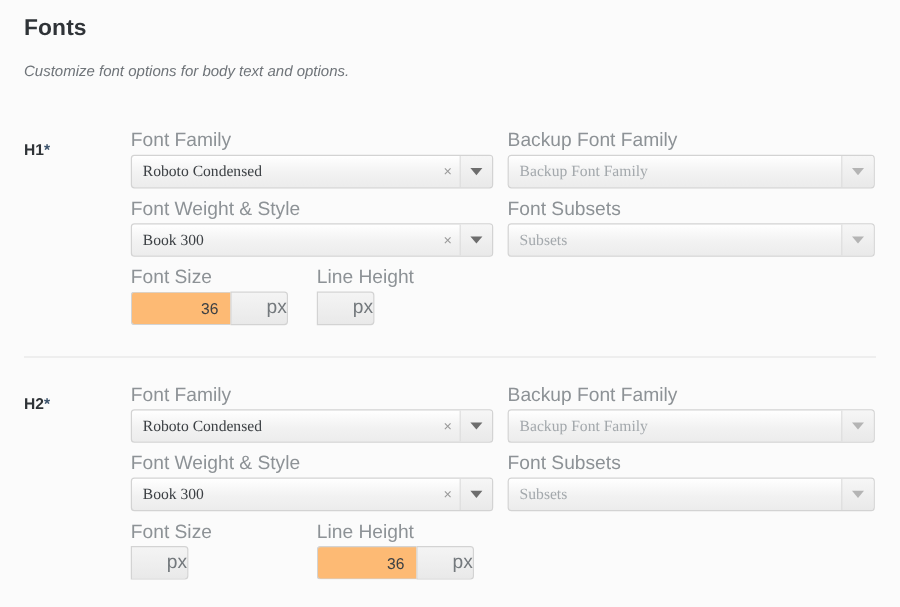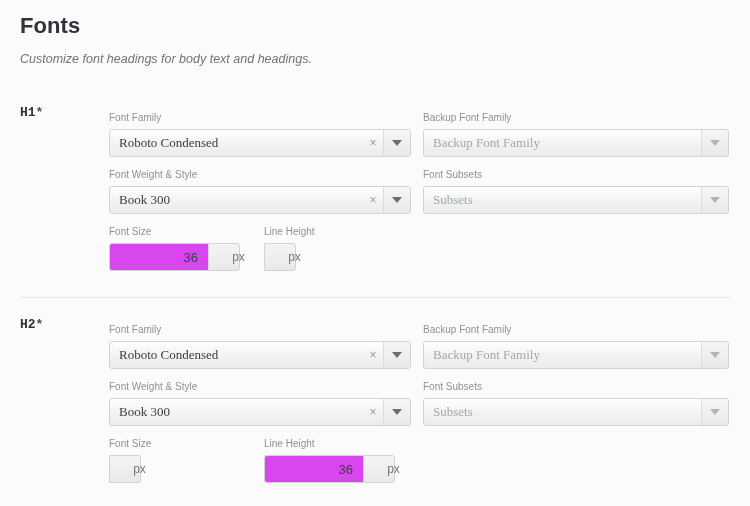--- a/index.html
+++ b/index.html
@@ -21,21 +21,21 @@
     height: 506px;
     box-sizing: border-box;
     padding: 0;
   }
 
   
   .page-title {
     position: absolute;
     left: 20px;
     top: 13px;
-    font-size: 22px;
+    font-size: 19px;
     font-weight: bold;
     color: #2f3337;
     letter-spacing: 0.1px;
   }
   .page-subtitle {
     position: absolute;
     left: 20px;
     top: 52px;
     font-size: 12.5px;
     font-style: italic;
@@ -44,44 +44,43 @@
 
   
   .section {
     position: absolute;
     left: 0;
     width: 750px;
   }
   .section-label {
     position: absolute;
     left: 20px;
-    top: 0;
+    top: 12px;
     font-size: 13px;
     font-weight: bold;
     color: #2f3337;
-    font-family: Liberation Mono, monospace;
   }
   .section-label .req {
     color: #3b526b;
   }
 
   .divider {
     position: absolute;
     left: 20px;
     width: 710px;
     height: 1px;
     background: #e4e4e4;
   }
 
   
   .field {
     position: absolute;
   }
   .field-label {
-    font-size: 10px;
+    font-size: 16px;
     color: #8d9296;
     line-height: 14px;
     margin-bottom: 4px;
     white-space: nowrap;
   }
 
   
   .select {
     position: relative;
     box-sizing: border-box;
@@ -147,52 +146,52 @@
     height: 28px;
     box-sizing: border-box;
   }
   .input-box {
     flex: 1 1 auto;
     box-sizing: border-box;
     height: 28px;
     border: 1px solid #d3d3d3;
     border-right: none;
     border-radius: 3px 0 0 3px;
-    background: #d946ef;
+    background: #fdba74;
     font-family: "Liberation Sans", sans-serif;
     font-size: 13px;
     color: #3c4044;
     text-align: right;
     padding: 0 10px 0 6px;
     outline: none;
     min-width: 0;
   }
   .input-addon {
     flex: 0 0 auto;
     box-sizing: border-box;
-    width: 32px;
+    width: 48px;
     height: 28px;
     border: 1px solid #d3d3d3;
     border-radius: 0 3px 3px 0;
     background: linear-gradient(to bottom, #f4f4f4 0%, #e9e9e9 100%);
     color: #74797d;
-    font-size: 12px;
+    font-size: 16px;
     display: flex;
     align-items: center;
     justify-content: center;
     padding-left: 29px;
   }
 </style>
 </head>
 <body>
 
 <div class="page">
 
   <div class="page-title">Fonts</div>
-  <div class="page-subtitle">Customize font headings for body text and headings.</div>
+  <div class="page-subtitle">Customize font options for body text and options.</div>
 
   <div class="section" style="top:105px;">
 
     <div class="section-label"><span>H1</span><span class="req">*</span></div>
 
     <div class="field" style="left:109px; top:6px; width:302px;">
       <div class="field-label">Font Family</div>
       <div class="select">
         <span class="select-text">Roboto Condensed</span>
         <span class="select-clear">×</span>

